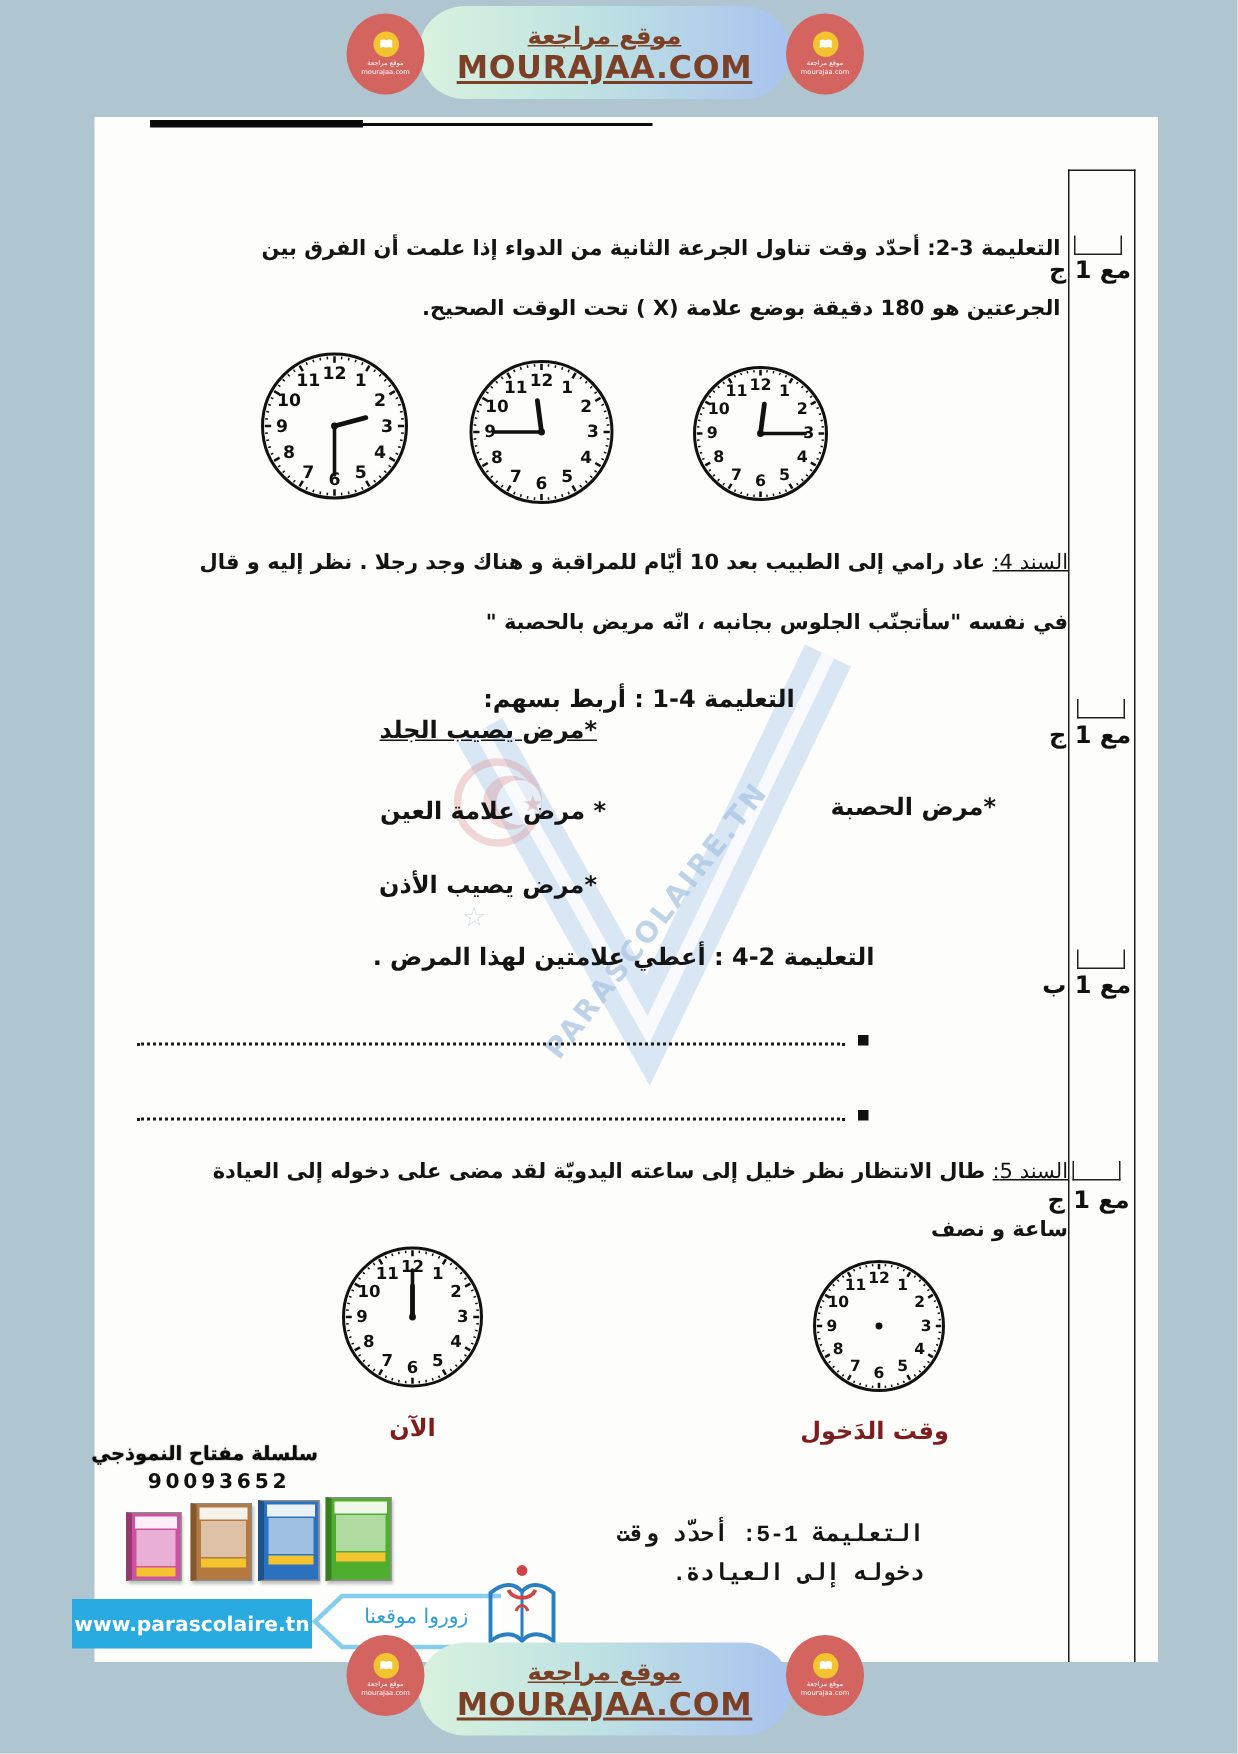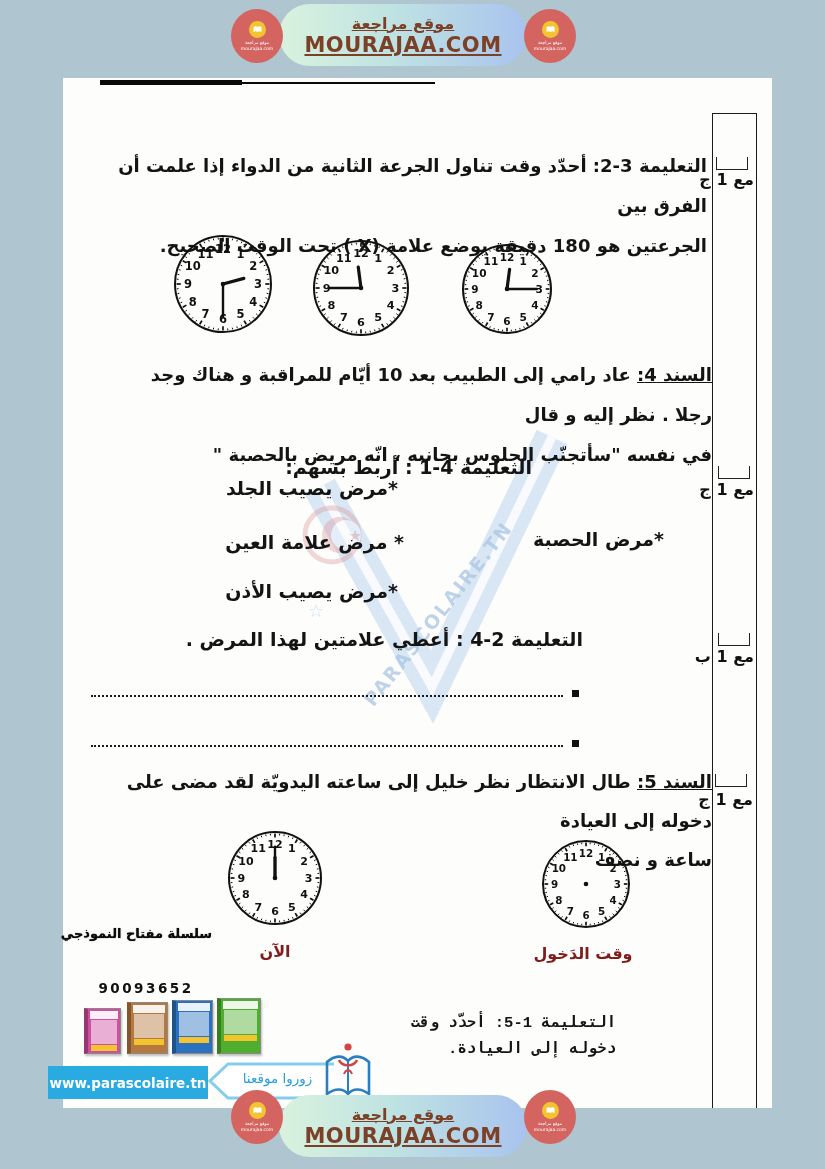--- a/index.html
+++ b/index.html
@@ -36,40 +36,40 @@
   .artifact1 { left:100px; top:82px; width:335px; height:2px; background:#0a0a0a; z-index:2; }
   .artifact2 { left:100px; top:80px; width:142px; height:5px; background:#0a0a0a; z-index:2; }
 
   
   .score-col { left:712px; top:113px; width:45px; height:995px; z-index:2;
     border-left:1.6px solid #1b1b1b; border-right:1.6px solid #1b1b1b; border-top:1.6px solid #1b1b1b; }
   .bracket { width:32px; height:13px; border:1.5px solid #222; border-top:none; z-index:3; }
   .score-label { width:48px; text-align:center; font-size:16px; font-weight:bold; color:#111; z-index:3; direction:rtl; white-space:nowrap; }
 
   
-  .para { direction:rtl; text-align:right; font-size:18px; font-weight:600; color:#141414; line-height:40px; z-index:2; }
+  .para { direction:rtl; text-align:right; font-size:14px; font-weight:600; color:#141414; line-height:40px; z-index:2; }
   .lead { font-weight:800; }
-  .lead-u { font-weight:700; text-decoration:underline; }
-  .item { direction:rtl; text-align:left; font-size:19px; font-weight:700; color:#141414; z-index:2; white-space:nowrap; }
+  .lead-u { font-weight:400; text-decoration:underline; }
+  .item { direction:rtl; text-align:center; font-size:16px; font-weight:700; color:#141414; z-index:2; white-space:nowrap; }
 
   
   .dotline { height:20px; border-bottom:2.6px dotted #1a1a1a; z-index:2; }
   .sq { width:7px; height:7px; background:#111; z-index:2; }
 
   
   .clock { z-index:2; }
   .clock-label { direction:rtl; text-align:center; font-size:16px; font-weight:700; color:#7f1d1d; z-index:2; }
 
   
   .watermark { left:290px; top:425px; width:300px; height:310px; z-index:1; pointer-events:none; }
   .wm-text { left:28px; top:165px; width:260px; transform:rotate(-52deg);
     font-size:19px; font-weight:bold; letter-spacing:2px; color:#a9c5e2; opacity:.75; z-index:1; }
 
   
-  .series-title { left:80px; top:926px; width:132px; text-align:center; direction:rtl;
+  .series-title { left:80px; top:962px; width:132px; text-align:center; direction:rtl;
     font-size:13px; font-weight:800; color:#0a0a0a; white-space:nowrap; z-index:2;
     text-shadow:0 0 1px #333; }
   .series-phone { left:80px; top:980px; width:132px; text-align:center;
     font-size:13.5px; font-weight:800; letter-spacing:2.5px; color:#111; z-index:2; }
   .books-row { left:80px; top:996px; width:185px; height:62px; z-index:2; }
   .book { position:absolute; border:1px solid #8a8a8a; border-left:4px solid rgba(0,0,0,.28);
     box-shadow:1px 2px 2px rgba(0,0,0,.25); }
   .book .b-top { height:8px; background:rgba(255,255,255,.9); margin:2px 2px 1px 2px; }
   .book .b-mid { height:24px; background:rgba(255,255,255,.55); margin:1px 3px; }
   .book .b-bot { height:6px; background:#f4c430; margin:1px 3px; }
@@ -378,21 +378,21 @@
       <circle r="2.3" fill="#111"></circle>
     </svg></div>
 
 <div class="abs para" style="left:108px; top:355px; width:604px;">
   <span class="lead-u">السند 4:</span><span> عاد رامي إلى الطبيب بعد 10 أيّام للمراقبة و هناك وجد رجلا . نظر إليه و قال</span><br>
   <span>في نفسه "سأتجنّب الجلوس بجانبه ، انّه مريض بالحصبة "</span>
 </div>
 
 <div class="abs item" style="left:320px; top:456px; width:212px; font-weight:800;">التعليمة 4-1 : أربط بسهم:</div>
 
-<div class="abs item" style="left:268px; top:477px; width:130px;">*مرض يصيب الجلد</div>
+<div class="abs item" style="left:268px; top:477px; width:130px;text-decoration:underline;">*مرض يصيب الجلد</div>
 <div class="abs item" style="left:560px; top:528px; width:104px;">*مرض الحصبة</div>
 <div class="abs item" style="left:264px; top:531px; width:140px;">* مرض علامة العين</div>
 <div class="abs item" style="left:264px; top:580px; width:134px;">*مرض يصيب الأذن</div>
 
 <div class="abs item" style="left:348px; top:628px; width:235px; font-weight:800;">التعليمة 2-4 : أعطي علامتين لهذا المرض .</div>
 <div class="abs sq" style="left:572px; top:690px;"></div>
 <div class="abs dotline" style="left:91px; top:677px; width:472px;"></div>
 <div class="abs sq" style="left:572px; top:740px;"></div>
 <div class="abs dotline" style="left:91px; top:727px; width:472px;"></div>
 

